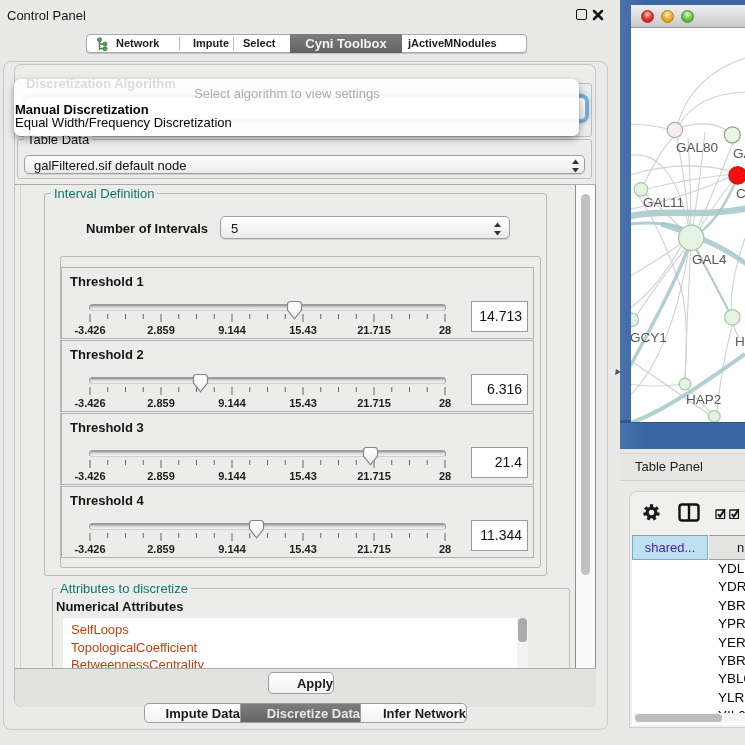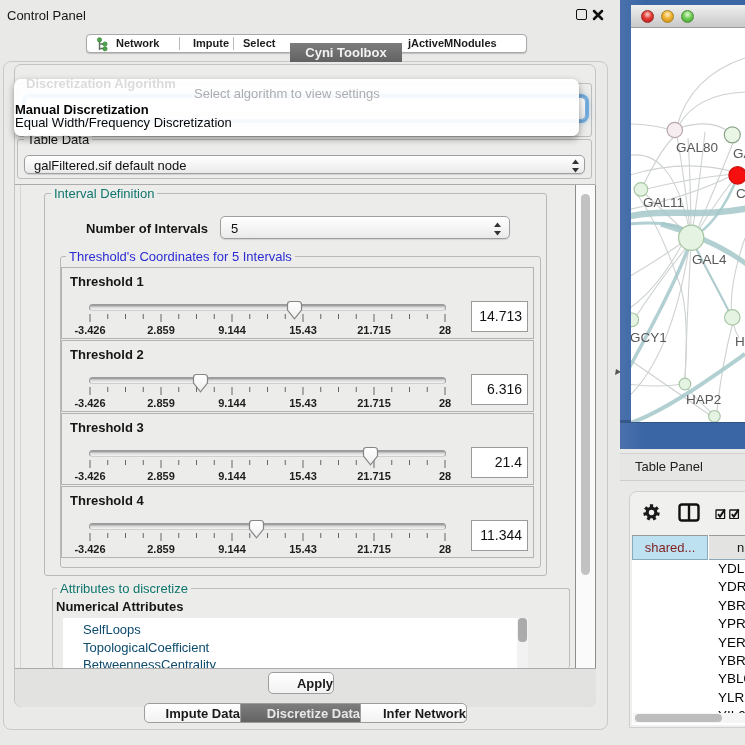--- a/index.html
+++ b/index.html
@@ -9,21 +9,21 @@
 
 #titlebar{left:0;top:0;width:610px;height:30px;background:#e9e9e7;}
 #titletxt{left:7px;top:8px;font-size:13px;color:#161616;}
 #winbtn1{left:576px;top:9px;width:11px;height:11px;border:1.6px solid #111;border-radius:2px;}
 #outerpanel{left:3px;top:61px;width:605px;height:669px;border:1px solid #c9c9c9;border-radius:8px;background:#eaeae8;}
 #innerpane{left:14px;top:64px;width:582px;height:643px;border:1px solid #c4c4c4;border-radius:7px;background:#ececea;}
 
 #tabbar{left:86px;top:34px;width:441px;height:19px;background:#fff;border:1px solid #a9a9a9;border-radius:4px;box-shadow:0 1px 1px rgba(0,0,0,.18);}
 .tabtxt{top:0;height:29px;line-height:17px;font-size:11px;font-weight:bold;color:#1c1c1c;}
 .tabsep{top:2px;width:1px;height:13px;background:#b9b9b9;}
-#tabsel{left:203px;top:-1px;width:112px;height:19px;background:linear-gradient(#7d7d7d,#626262);color:#f2f2f2;text-align:center;line-height:19px;font-size:13px;font-weight:bold;margin-top:9px;}
+#tabsel{left:203px;top:-1px;width:112px;height:19px;background:linear-gradient(#7d7d7d,#626262);color:#f2f2f2;text-align:center;line-height:19px;font-size:13px;font-weight:bold;}
 
 .group{border:1px solid #bdbdbd;border-radius:3px;}
 .gtitle{font-size:13px;background:#ececea;padding:0 3px;line-height:13px;text-align:right;}
 
 .combo{background:linear-gradient(#ffffff,#f1f1f1 70%,#e9e9e9);border:1px solid #9f9f9f;border-radius:5px;box-shadow:0 1px 1px rgba(0,0,0,.12);}
 .combotxt{font-size:13px;color:#111;}
 .arrows{width:9px;height:14px;}
 
 .tbox{left:61px;width:473px;height:72px;border:1px solid #b3b3b3;background:#ececea;}
 .tlabel{left:8px;top:6px;font-size:13px;font-weight:bold;color:#151515;}
@@ -94,21 +94,20 @@
   <div class="abs" style="left:86px;top:221px;font-size:13px;font-weight:bold;color:#151515;">Number of Intervals</div>
   <div class="abs combo" style="left:220px;top:216px;width:290px;height:23px;">
     <div class="abs combotxt" style="left:10px;top:4px;">5</div>
     <svg class="abs arrows" style="left:272px;top:5px" viewBox="0 0 9 14">
         <path d="M4.5,0.5 L8,5 H1 Z" fill="#333"></path>
         <path d="M4.5,13.5 L8,9 H1 Z" fill="#333"></path>
       </svg>
   </div>
 
   <div class="abs group" style="left:60px;top:256px;width:481px;height:312px;border-color:#b9b9b9;"></div>
-  <div class="abs gtitle" style="left:66px;top:250px;color:#2b2bd4;">Threshold's Coordinates for 5 Intervals</div>
 
   <div class="abs tbox" style="top:267px;">
     <div class="abs tlabel">Threshold 1</div>
     <div class="abs track"></div>
     <svg class="abs" style="left:26px;top:46px" width="359" height="9" viewBox="0 0 359 9">
         <g stroke="#666" stroke-width="1">
           <path d="M2.00,0 V8"></path>
           <path d="M19.75,0 V5"></path>
           <path d="M37.50,0 V5"></path>
           <path d="M55.25,0 V5"></path>
@@ -285,21 +284,21 @@
         </defs>
       <path d="M1.5,4.5 Q1.5,1.5 4.5,1.5 H12.5 Q15.5,1.5 15.5,4.5 V10 L8.5,18.8 L1.5,10 Z" fill="url(#tg486)" stroke="#858585" stroke-width="1.2"></path>
     </svg>
     <div class="abs vbox">11.344</div>
   </div>
 
   <div class="abs group" style="left:52px;top:588px;width:518px;height:80px;border-bottom:none;"></div>
   <div class="abs gtitle" style="left:57px;top:582px;color:#0f766e;">Attributes to discretize</div>
   <div class="abs" style="left:56px;top:599px;font-size:13px;font-weight:bold;color:#151515;">Numerical Attributes</div>
   <div class="abs" style="left:63px;top:618px;width:465px;height:50px;background:#fff;overflow:hidden;">
-    <div style="font-size:13px;color:#0c4a6e;padding:3px 0 0 20px;line-height:17.5px;">SelfLoops<br>TopologicalCoefficient<br>BetweennessCentrality</div>
+    <div style="font-size:13px;color:#c2410c;padding:3px 0 0 8px;line-height:17.5px;">SelfLoops<br>TopologicalCoefficient<br>BetweennessCentrality</div>
   </div>
   <div class="abs" style="left:517px;top:618px;width:11px;height:50px;background:#f2f2f2;"></div>
   <div class="abs" style="left:518px;top:618px;width:9px;height:24px;background:#ababab;border-radius:4px;"></div>
 
   <div class="abs" id="applyband"></div>
   <div class="abs segbtn" style="left:268px;top:672px;width:66px;height:22px;border-radius:5px;line-height:21px;">Apply</div>
 
   <div class="abs segbtn" style="left:144px;top:703px;width:97px;border-radius:5px 0 0 5px;">Impute Data</div>
   <div class="abs segbtn" style="left:240px;top:703px;width:121px;background:linear-gradient(#7d7d7d,#646464);color:#e8e8e8;">Discretize Data</div>
   <div class="abs segbtn" style="left:360px;top:703px;width:107px;border-radius:0 5px 5px 0;">Infer Network</div>
@@ -390,21 +389,21 @@
     <path d="M11,2 V17" stroke="#111" stroke-width="2.4"></path>
   </svg>
   <svg class="abs" style="left:715px;top:508px" width="26" height="11" viewBox="0 0 26 11">
     <rect x="1" y="2" width="8.6" height="8.6" rx="0.5" fill="none" stroke="#141414" stroke-width="1.3"></rect>
     <path d="M3,6.2 L5,8.6 L9.9,1.4" stroke="#141414" stroke-width="1.9" fill="none"></path>
     <rect x="14.8" y="2" width="8.6" height="8.6" rx="0.5" fill="none" stroke="#141414" stroke-width="1.3"></rect>
     <path d="M16.8,6.2 L18.8,8.6 L23.7,1.4" stroke="#141414" stroke-width="1.9" fill="none"></path>
   </svg>
 
   <div class="abs" style="left:632px;top:535px;width:113px;height:190px;overflow:hidden;background:#fff;">
-    <div class="abs" style="left:0;top:0;width:76px;height:25px;background:#bee1f1;border:1px solid #89a8b8;border-top-color:#9a9a9a;text-align:center;font-size:13px;color:#7f1d1d;line-height:24px;">shared...</div>
+    <div class="abs" style="left:0;top:0;width:76px;height:25px;background:#bee1f1;border:1px solid #89a8b8;border-top-color:#9a9a9a;text-align:center;font-size:13px;color:#4c1d95;line-height:24px;">shared...</div>
     <div class="abs" style="left:77px;top:0;width:40px;height:25px;background:#e3e3e1;border-top:1px solid #9a9a9a;border-bottom:1px solid #89a8b8;font-size:13px;color:#1a1a1a;line-height:24px;padding-left:28px;">n</div>
     <div class="abs" style="left:86px;top:25px;font-size:13.5px;color:#070707;line-height:18.4px;">YDL1<br>YDR2<br>YBR0<br>YPR1<br>YER0<br>YBR0<br>YBL0<br>YLR3<br>YIL0</div>
   </div>
   <div class="abs" style="left:633px;top:713px;width:112px;height:10px;background:#f5f5f5;"></div>
   <div class="abs" style="left:635px;top:714px;width:87px;height:8px;background:#bdbdbd;border-radius:4px;"></div>
 
   <div class="abs" style="left:14px;top:79px;width:565px;height:57px;background:rgba(255,255,255,0.93);border-radius:7px;box-shadow:0 3px 7px rgba(0,0,0,0.38);"></div>
   <div class="abs" style="left:26px;top:76px;font-size:13px;font-weight:bold;color:rgba(50,50,50,0.17);">Discretization Algorithm</div>
   <div class="abs" style="left:194px;top:86px;font-size:13px;color:rgba(130,130,130,0.65);">Select algorithm to view settings</div>
   <div class="abs" style="left:15px;top:102px;font-size:13px;font-weight:bold;color:#050505;">Manual Discretization</div>

